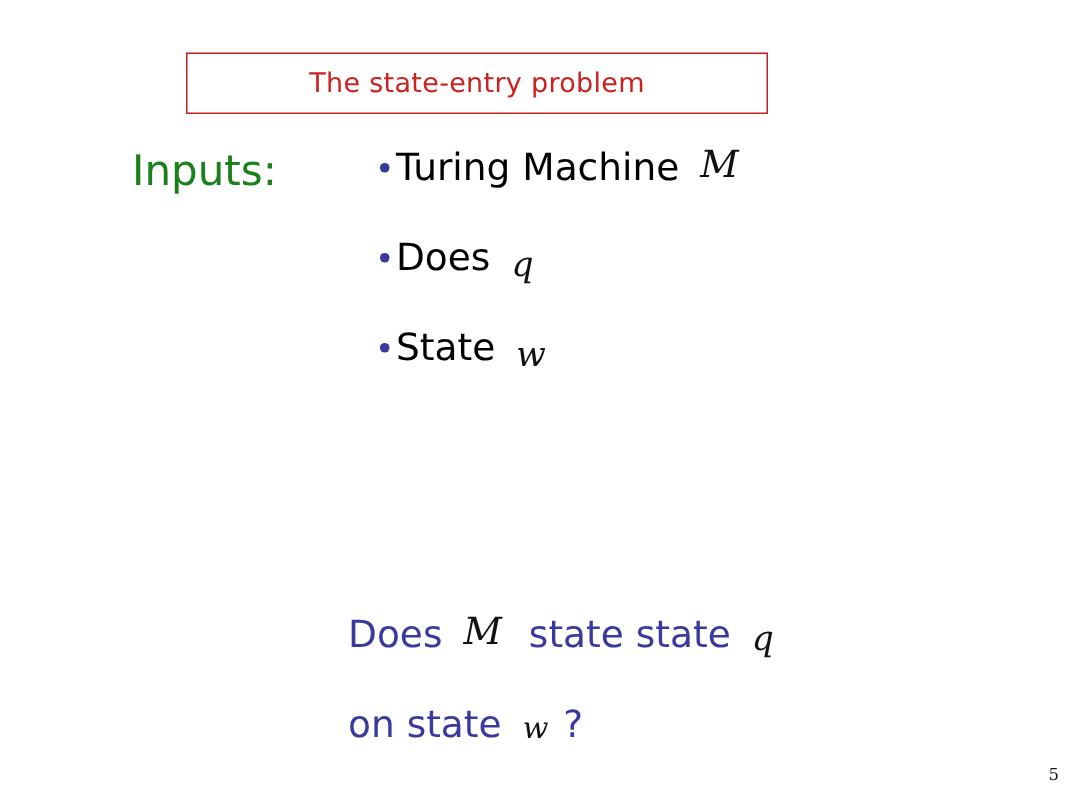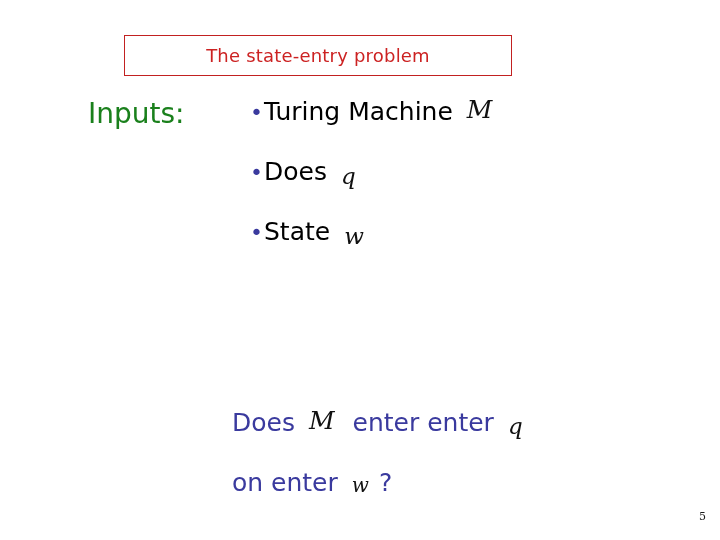--- a/index.html
+++ b/index.html
@@ -171,26 +171,26 @@
 
   </div>
 
 
   <div class="question-block">
 
     <div class="question-line">
       <span>Does</span>
       <span class="math math-cap">M</span>
       <span class="q-gap"></span>
-      <span>enter enter</span>
+      <span>state state</span>
       <span class="math math-low">q</span>
     </div>
 
     <div class="question-line">
-      <span>on enter</span>
+      <span>on state</span>
       <span class="math math-low w-inline">w</span>
       <span class="q-gap-sm"></span>
       <span>?</span>
     </div>
 
   </div>
 
   <div class="page-number">5</div>
 
 </div>

